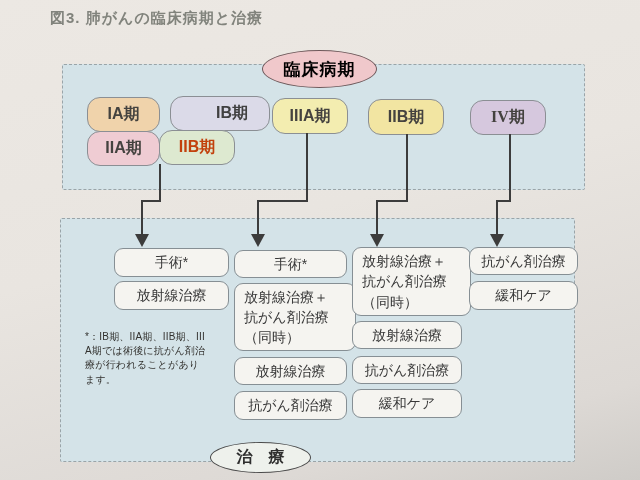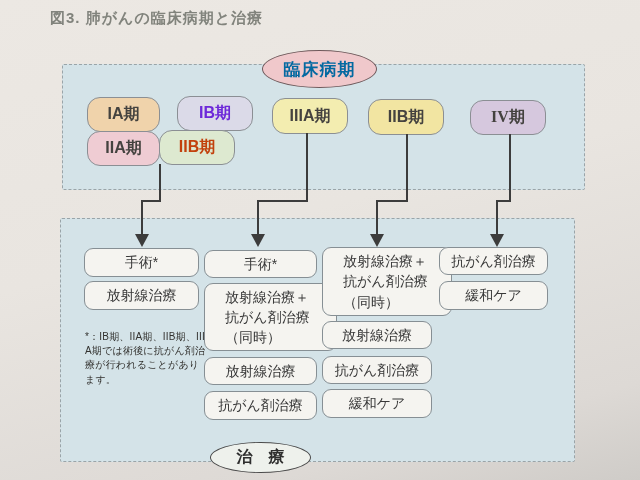--- a/index.html
+++ b/index.html
@@ -20,46 +20,47 @@
   }
   #panel-stages{left:62px;top:64px;width:521px;height:124px;}
   #panel-treatments{left:60px;top:218px;width:513px;height:242px;}
   .oval{
     position:absolute;display:flex;align-items:center;justify-content:center;
     border-radius:50%;font-weight:700;
   }
   #oval-stage{
     left:262px;top:50px;width:113px;height:36px;
     background:#f0c8cb;border:1.5px solid #6e585a;
-    color:#0369a1;font-size:17px;letter-spacing:1px;
+    color:#000000;font-size:17px;letter-spacing:1px;
   }
   #oval-treatment{
     left:210px;top:442px;width:99px;height:29px;
     background:#eef1ec;border:1.5px solid #4a4a4a;
     color:#2e2e2e;font-size:16px;
   }
   .stage-box{
     position:absolute;display:flex;align-items:center;justify-content:center;
     border:1.5px solid #8b8f94;border-radius:13px;
     font-size:16px;font-weight:700;color:#44423f;
   }
   .stage-ia  {left:87px; top:97px; width:71px;height:33px;background:#f0d3ab;}
-  .stage-ib  {left:177px;top:96px; width:74px;height:33px;background:#dbdae8;color:#6d28d9;}
+  .stage-ib  {left:170px;top:96px; width:74px;height:33px;background:#dbdae8;color:#404040;padding-left:24px;}
   .stage-iia {left:87px; top:131px;width:71px;height:33px;background:#efccd3;}
   .stage-iib {left:159px;top:130px;width:74px;height:33px;background:#dde9d0;color:#c2410c;}
   .stage-iiia{left:263px;top:98px; width:74px;height:34px;background:#f3edb0;margin-left:9px;}
   .stage-iiib{left:368px;top:99px; width:74px;height:34px;background:#f2e5a2;}
   .stage-iv  {left:470px;top:100px;width:74px;height:33px;background:#d6c8de;font-family:Liberation Serif, serif;}
   .treat-box{
     position:absolute;display:flex;align-items:center;justify-content:center;
     background:#f5f4f0;border:1.5px solid #868f94;border-radius:9px;
     font-size:14px;color:#383838;white-space:pre-line;text-align:center;
     line-height:1.45;
+    margin-left:30px;
   }
-  .treat-box.multi{justify-content:flex-start;text-align:left;padding-left:20px;}
+  .treat-box.multi{justify-content:flex-start;text-align:left;padding-left:9px;}
   
   .t-c1-0{left:84px;top:248px;width:113px;height:27px;}
   .t-c1-1{left:84px;top:281px;width:113px;height:27px;}
   
   .t-c2-0{left:204px;top:250px;width:111px;height:26px;}
   .t-c2-1{left:204px;top:283px;width:111px;height:66px;}
   .t-c2-2{left:204px;top:357px;width:111px;height:26px;}
   .t-c2-3{left:204px;top:391px;width:111px;height:27px;}
   
   .t-c3-0{left:322px;top:247px;width:108px;height:67px;}

